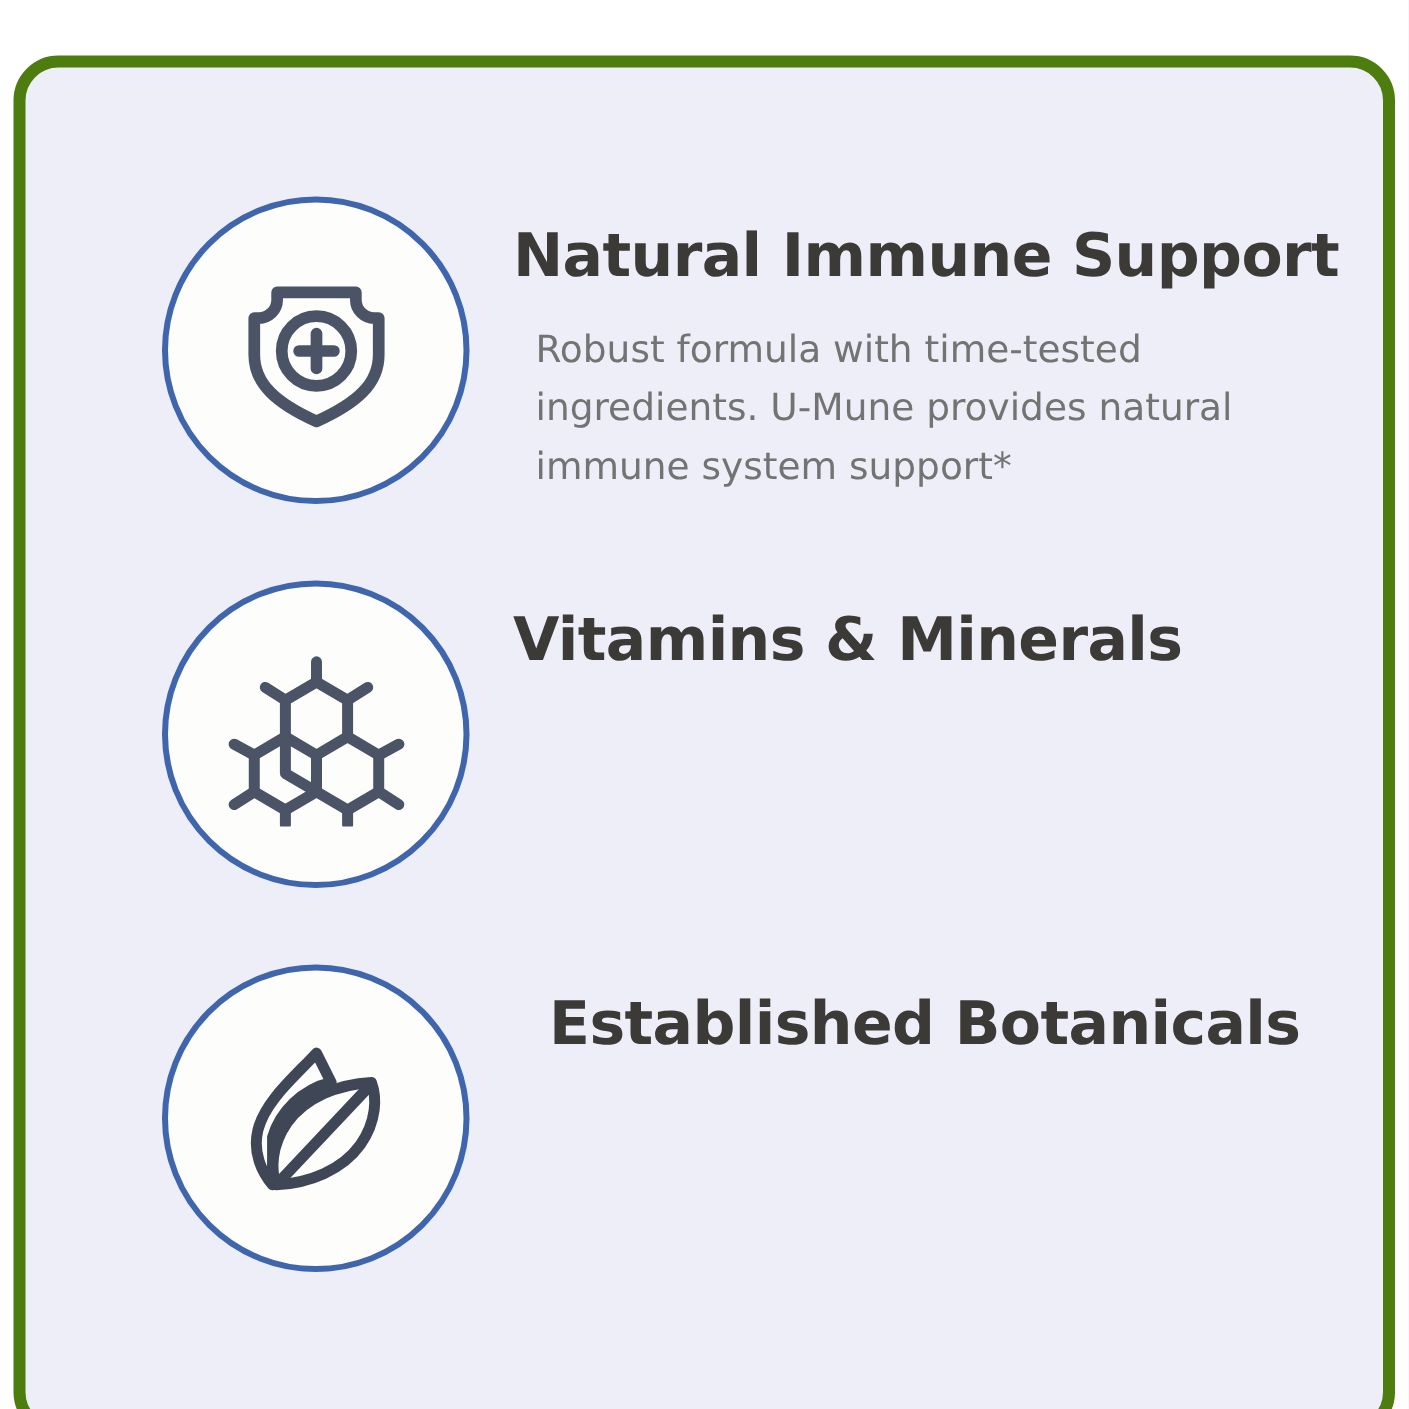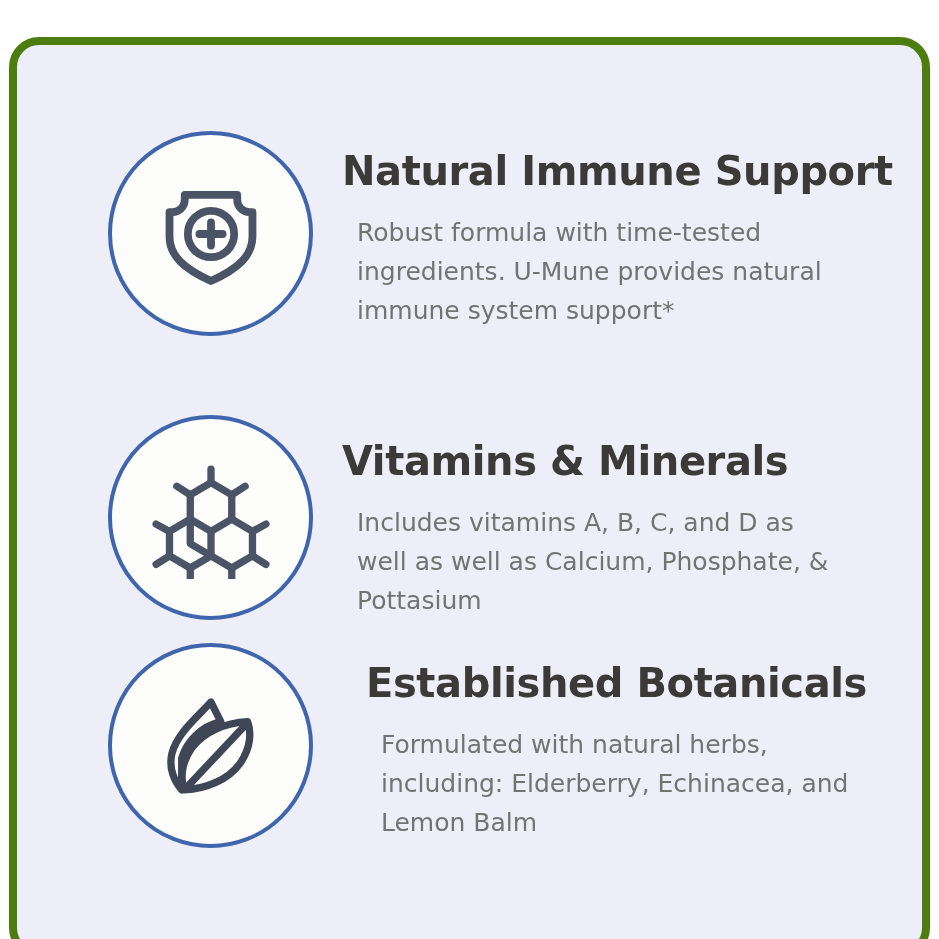--- a/index.html
+++ b/index.html
@@ -38,21 +38,21 @@
   .feature-row {
     position: absolute;
     left: 0;
     width: 100%;
     height: 250px;
     display: flex;
     flex-direction: row;
     align-items: flex-start;
   }
   .row-0 { top: 86px; }
-  .row-1 { top: 325px; align-items: flex-end; }
+  .row-1 { top: 342px; }
   .row-2 { top: 598px; gap: 24px; }
 
   .icon-badge {
     position: relative;
     flex: 0 0 auto;
     width: 205px;
     height: 205px;
     margin-left: 91px;
     border-radius: 50%;
     background: #fdfdfb;
@@ -141,21 +141,20 @@
             <path d="M16 81 L5 88"></path>
             <path d="M33 91 L33 99"></path>
             <path d="M67 91 L67 99"></path>
             <path d="M84 61 L95 55"></path>
             <path d="M84 81 L95 88"></path>
           </g>
         </svg>
       </div>
       <div class="feature-text">
         <h2 class="feature-title">Vitamins &amp; Minerals</h2>
-        <p class="feature-body">Includes vitamins A, B, C, and D as well as well as Calcium, Phosphate, &amp; Pottasium</p>
       </div>
     </div>
 
     <div class="feature-row row-2">
       <div class="icon-badge">
         <svg viewBox="0 0 100 100">
           <g fill="none" stroke="#3f4656" stroke-width="6" stroke-linecap="round" stroke-linejoin="round">
 
             <path d="M50 14
                      C38 27 22 40 18 56
@@ -169,18 +168,17 @@
                      C25 65 25 78 28 86
                      C46 85 64 78 74 64
                      C83 51 83 38 80 30 Z"></path>
 
             <path d="M78 33 L29 85"></path>
           </g>
         </svg>
       </div>
       <div class="feature-text">
         <h2 class="feature-title">Established Botanicals</h2>
-        <p class="feature-body">Formulated with natural herbs, including: Elderberry, Echinacea, and Lemon Balm</p>
       </div>
     </div>
 
   </div>
 </div>
 
 </body></html>

